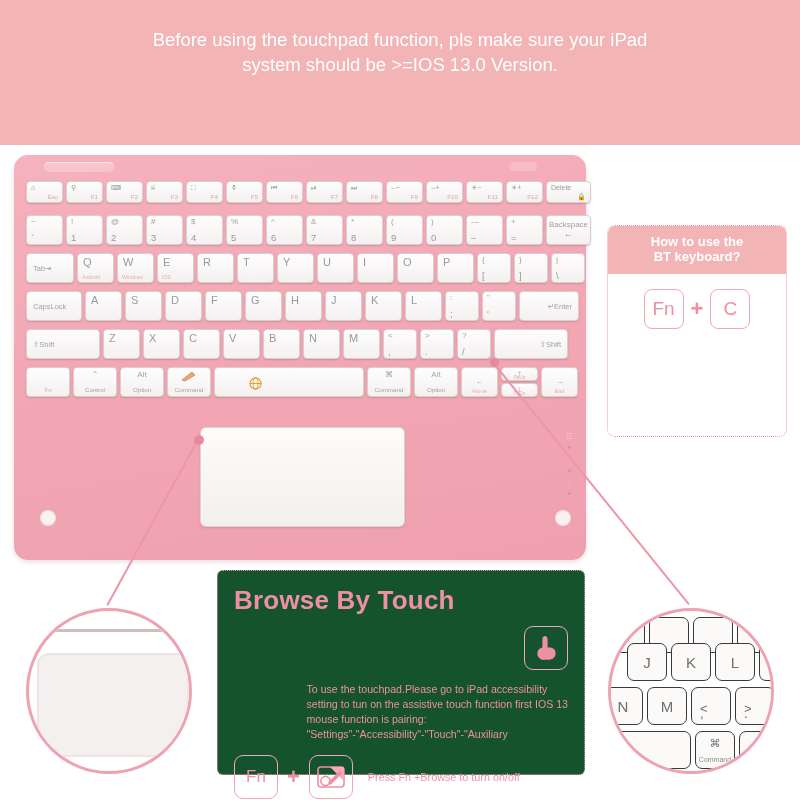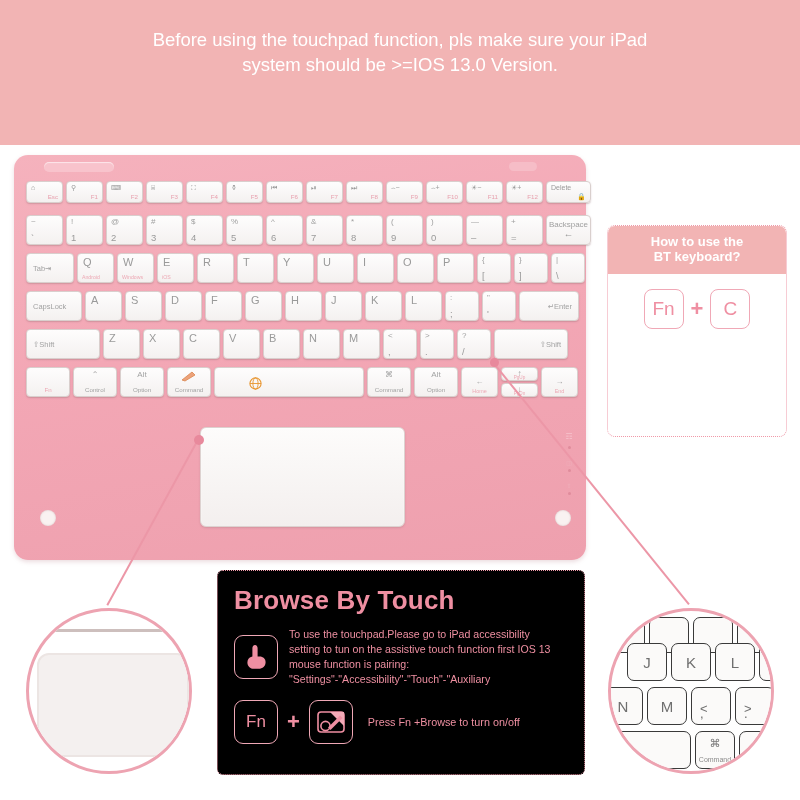--- a/index.html
+++ b/index.html
@@ -132,24 +132,24 @@
   .plus { color: #ef8fa2; font-size: 22px; font-weight: bold; }
   .pr-text {
     color: #ee8fa1; font-size: 11.4px; line-height: 1.38;
     padding: 13px 11px 0 11px;
   }
 
   
   .panel-bottom {
     position: absolute; left: 217px; top: 570px; width: 368px; height: 205px;
     border: 1.6px dotted #ef9aa9; border-radius: 6px;
-    background: #000000; padding: 14px 16px; text-decoration: underline;
+    background: #14532d; padding: 14px 16px;
   }
   .pb-title { color: #ef8fa2; font-size: 26px; font-weight: bold; letter-spacing: .2px; }
-  .pb-row { display: flex; align-items: center; gap: 11px; margin-top: 10px; }
+  .pb-row { display: flex; align-items: flex-end; gap: 11px; margin-top: 10px; flex-direction: column; }
   .pb-icon {
     flex: 0 0 auto; width: 44px; height: 44px;
     border: 1.6px solid #f0a8b6; border-radius: 9px;
     display: flex; align-items: center; justify-content: center;
   }
   .pb-text { color: #ee8fa1; font-size: 10.6px; line-height: 1.42; padding-top: 1px; }
   .pb-row2 { display: flex; align-items: center; gap: 9px; margin-top: 13px; }
   .cap-sm {
     border: 1.6px solid #f0a8b6; border-radius: 9px;
     color: #ef8fa2; font-size: 17px;

